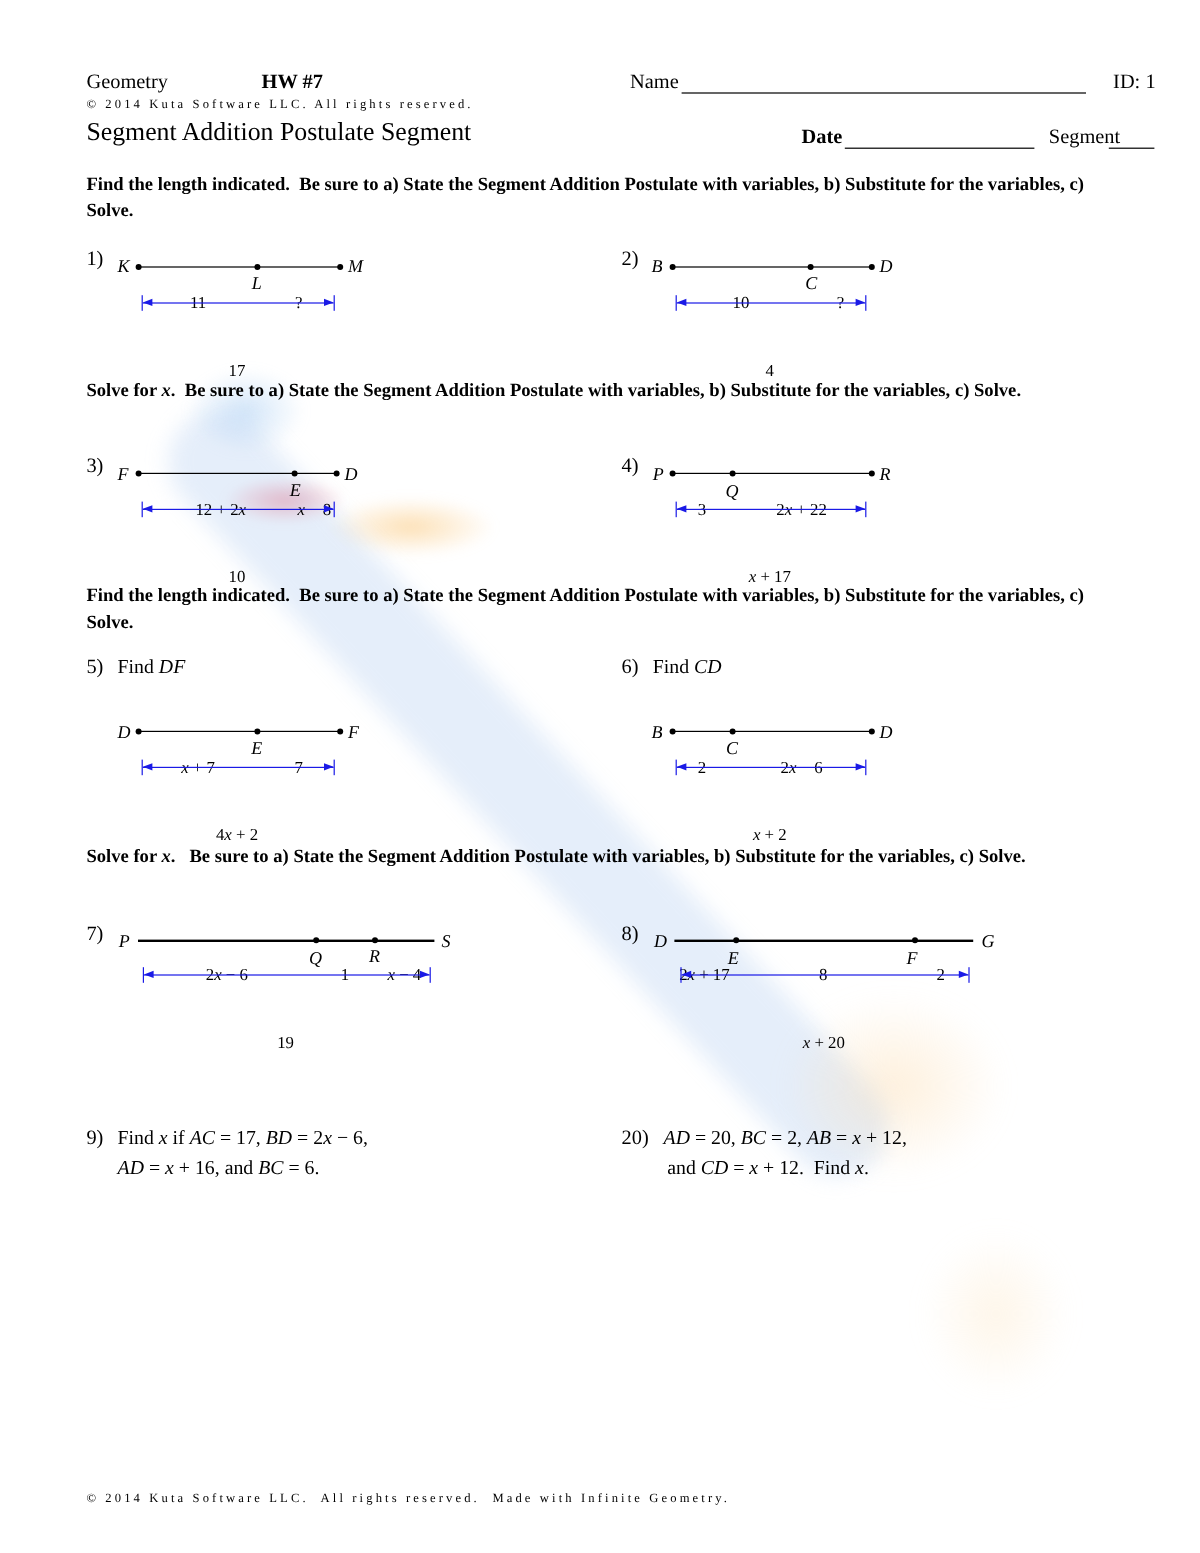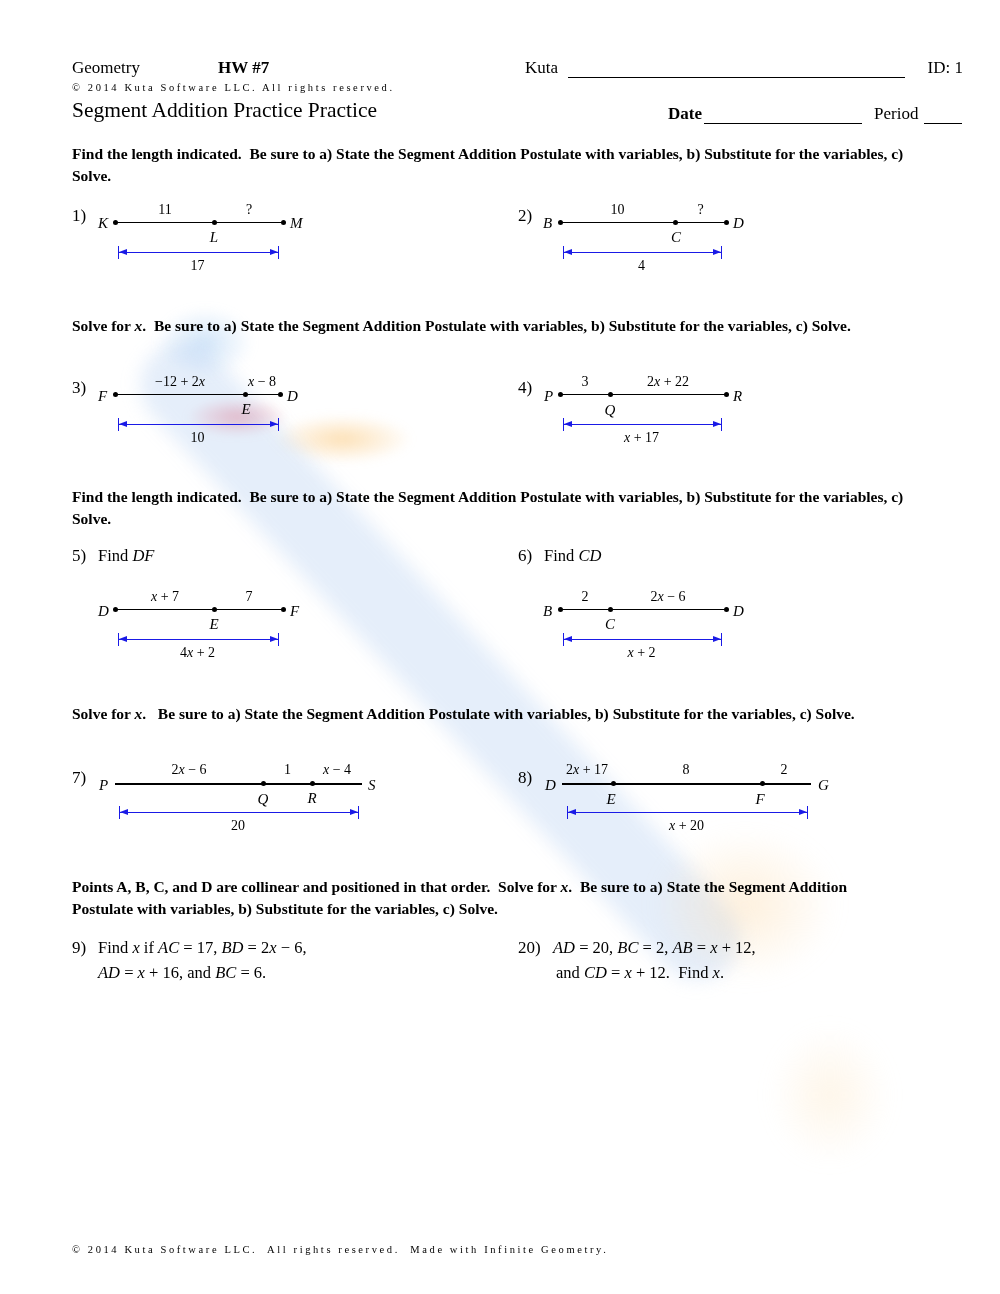--- a/index.html
+++ b/index.html
@@ -9,21 +9,21 @@
   .abs{position:absolute;}
   .hdr{font-size:17px;}
   .tiny{font-size:10.5px;letter-spacing:2.6px;white-space:nowrap;}
   .title{font-size:21.5px;}
   .uline{border-bottom:1.2px solid #000;height:0;}
   .instr{font-weight:bold;font-size:15.5px;line-height:21.5px;width:834px;}
   .num{font-size:17px;}
   .ptxt{font-size:16.5px;white-space:nowrap;}
   .pt{font-style:italic;font-size:15px;}
   .ptc{text-align:center;}
-  .seg,.tot{font-size:14px;text-align:center;white-space:nowrap;}
+  .seg,.tot{font-size:14px;text-align:center;white-space:nowrap;margin-top:44px;}
   .bline{background:#000;height:1.2px;}
   .bline2{background:#000;height:2.3px;}
   .dot{width:5px;height:5px;border-radius:50%;background:#000;}
   .dim{height:13px;border-left:1.6px solid var(--blue);border-right:1.6px solid var(--blue);}
   .dim::before{content:"";position:absolute;left:0;right:0;top:5.5px;border-top:1.4px solid var(--blue);}
   .dim .al,.dim .ar{position:absolute;top:3px;width:0;height:0;border-top:3.5px solid transparent;border-bottom:3.5px solid transparent;}
   .dim .al{left:0;border-right:8px solid var(--blue);}
   .dim .ar{right:0;border-left:8px solid var(--blue);}
   
   .wm{position:absolute;inset:0;pointer-events:none;}
@@ -41,29 +41,29 @@
     <div class="blob" style="left:140px;top:295px;width:130px;height:95px;background:radial-gradient(closest-side,rgba(150,195,240,0.42),rgba(150,195,240,0) 75%);filter:blur(5px);"></div>
     <div class="blob" style="left:172px;top:392px;width:130px;height:50px;background:radial-gradient(closest-side,rgba(243,118,132,0.55),rgba(243,118,132,0) 78%);filter:blur(4px);"></div>
     <div class="blob" style="left:252px;top:408px;width:180px;height:62px;background:radial-gradient(closest-side,rgba(250,193,108,0.50),rgba(250,193,108,0) 78%);filter:blur(5px);"></div>
     <div class="band"></div>
     <div class="blob" style="left:630px;top:810px;width:230px;height:190px;background:radial-gradient(closest-side,rgba(252,219,172,0.42),rgba(252,219,172,0) 80%);filter:blur(10px);"></div>
     <div class="blob" style="left:755px;top:1010px;width:150px;height:170px;background:radial-gradient(closest-side,rgba(252,226,186,0.33),rgba(252,226,186,0) 80%);filter:blur(10px);"></div>
   </div>
 
   <span class="abs hdr" style="left:72px;top:58px;">Geometry</span>
   <span class="abs hdr" style="left:218px;top:58px;font-weight:bold;">HW #7</span>
-  <span class="abs hdr" style="left:525px;top:58px;">Kuta</span>
+  <span class="abs hdr" style="left:525px;top:58px;">Name</span>
   <div class="abs uline" style="left:568px;top:77px;width:337px;"></div>
   <span class="abs hdr" style="left:860px;top:58px;width:103px;text-align:right;">ID: 1</span>
   <span class="abs tiny" style="left:72px;top:82px;">© 2014 Kuta Software LLC.  All rights reserved.</span>
 
-  <span class="abs title" style="left:72px;top:98px;">Segment Addition Practice Practice</span>
+  <span class="abs title" style="left:72px;top:98px;">Segment Addition Postulate Segment</span>
   <span class="abs hdr" style="left:668px;top:104px;font-weight:bold;">Date</span>
   <div class="abs uline" style="left:704px;top:123px;width:158px;"></div>
-  <span class="abs hdr" style="left:874px;top:104px;">Period</span>
+  <span class="abs hdr" style="left:874px;top:104px;">Segment</span>
   <div class="abs uline" style="left:924px;top:123px;width:38px;"></div>
 
   <div class="abs instr" style="left:72px;top:143px;">Find the length indicated.&nbsp; Be sure to a) State the Segment Addition Postulate with variables, b) Substitute for the variables, c) Solve.</div>
 
   <span class="abs num" style="left:72px;top:206px;">1)</span>
   <span class="abs pt" style="left:98px;top:215px;">K</span>
   <div class="abs bline" style="left:115px;top:222px;width:168px;"></div>
   <div class="abs dot" style="left:113px;top:220px;"></div>
   <div class="abs dot" style="left:212px;top:220px;"></div>
   <div class="abs dot" style="left:281px;top:220px;"></div>
@@ -173,40 +173,39 @@
   <span class="abs seg" style="left:115px;top:762px;width:148px;">2<i>x</i> − 6</span>
   <span class="abs seg" style="left:263px;top:762px;width:49px;">1</span>
   <span class="abs seg" style="left:306px;top:762px;width:62px;"><i>x</i> − 4</span>
   <span class="abs pt ptc" style="left:253px;top:791px;width:20px;">Q</span>
   <span class="abs pt ptc" style="left:302px;top:790px;width:20px;">R</span>
   <span class="abs pt" style="left:368px;top:777px;">S</span>
   <div class="abs dim" style="left:119px;top:806px;width:238px;">
       <span class="al"></span>
       <span class="ar"></span>
     </div>
-  <span class="abs tot" style="left:119px;top:818px;width:238px;">20</span>
+  <span class="abs tot" style="left:119px;top:818px;width:238px;">19</span>
 
   <span class="abs num" style="left:518px;top:768px;">8)</span>
   <span class="abs pt" style="left:545px;top:777px;">D</span>
   <div class="abs bline2" style="left:562px;top:783px;width:249px;"></div>
   <div class="abs dot" style="left:611px;top:781px;"></div>
   <div class="abs dot" style="left:760px;top:781px;"></div>
   <span class="abs seg" style="left:547px;top:762px;width:80px;">2<i>x</i> + 17</span>
   <span class="abs seg" style="left:636px;top:762px;width:100px;">8</span>
   <span class="abs seg" style="left:764px;top:762px;width:40px;">2</span>
   <span class="abs pt ptc" style="left:601px;top:791px;width:20px;">E</span>
   <span class="abs pt ptc" style="left:750px;top:791px;width:20px;">F</span>
   <span class="abs pt" style="left:818px;top:777px;">G</span>
   <div class="abs dim" style="left:567px;top:806px;width:239px;">
       <span class="al"></span>
       <span class="ar"></span>
     </div>
   <span class="abs tot" style="left:567px;top:818px;width:239px;"><i>x</i> + 20</span>
 
-  <div class="abs instr" style="left:72px;top:876px;">Points A, B, C, and D are collinear and positioned in that order.&nbsp; Solve for <i>x</i>.&nbsp; Be sure to a) State the Segment Addition Postulate with variables, b) Substitute for the variables, c) Solve.</div>
 
   <span class="abs num" style="left:72px;top:938px;">9)</span>
   <span class="abs ptxt" style="left:98px;top:938px;">Find <i>x</i> if <i>AC</i> = 17, <i>BD</i> = 2<i>x</i> − 6,</span>
   <span class="abs ptxt" style="left:98px;top:963px;"><i>AD</i> = <i>x</i> + 16, and <i>BC</i> = 6.</span>
 
   <span class="abs num" style="left:518px;top:938px;">20)</span>
   <span class="abs ptxt" style="left:553px;top:938px;"><i>AD</i> = 20, <i>BC</i> = 2, <i>AB</i> = <i>x</i> + 12,</span>
   <span class="abs ptxt" style="left:556px;top:963px;">and <i>CD</i> = <i>x</i> + 12.&nbsp; Find <i>x</i>.</span>
 
   <span class="abs tiny" style="left:72px;top:1244px;">© 2014 Kuta Software LLC.&nbsp; All rights reserved.&nbsp; Made with Infinite Geometry.</span>

